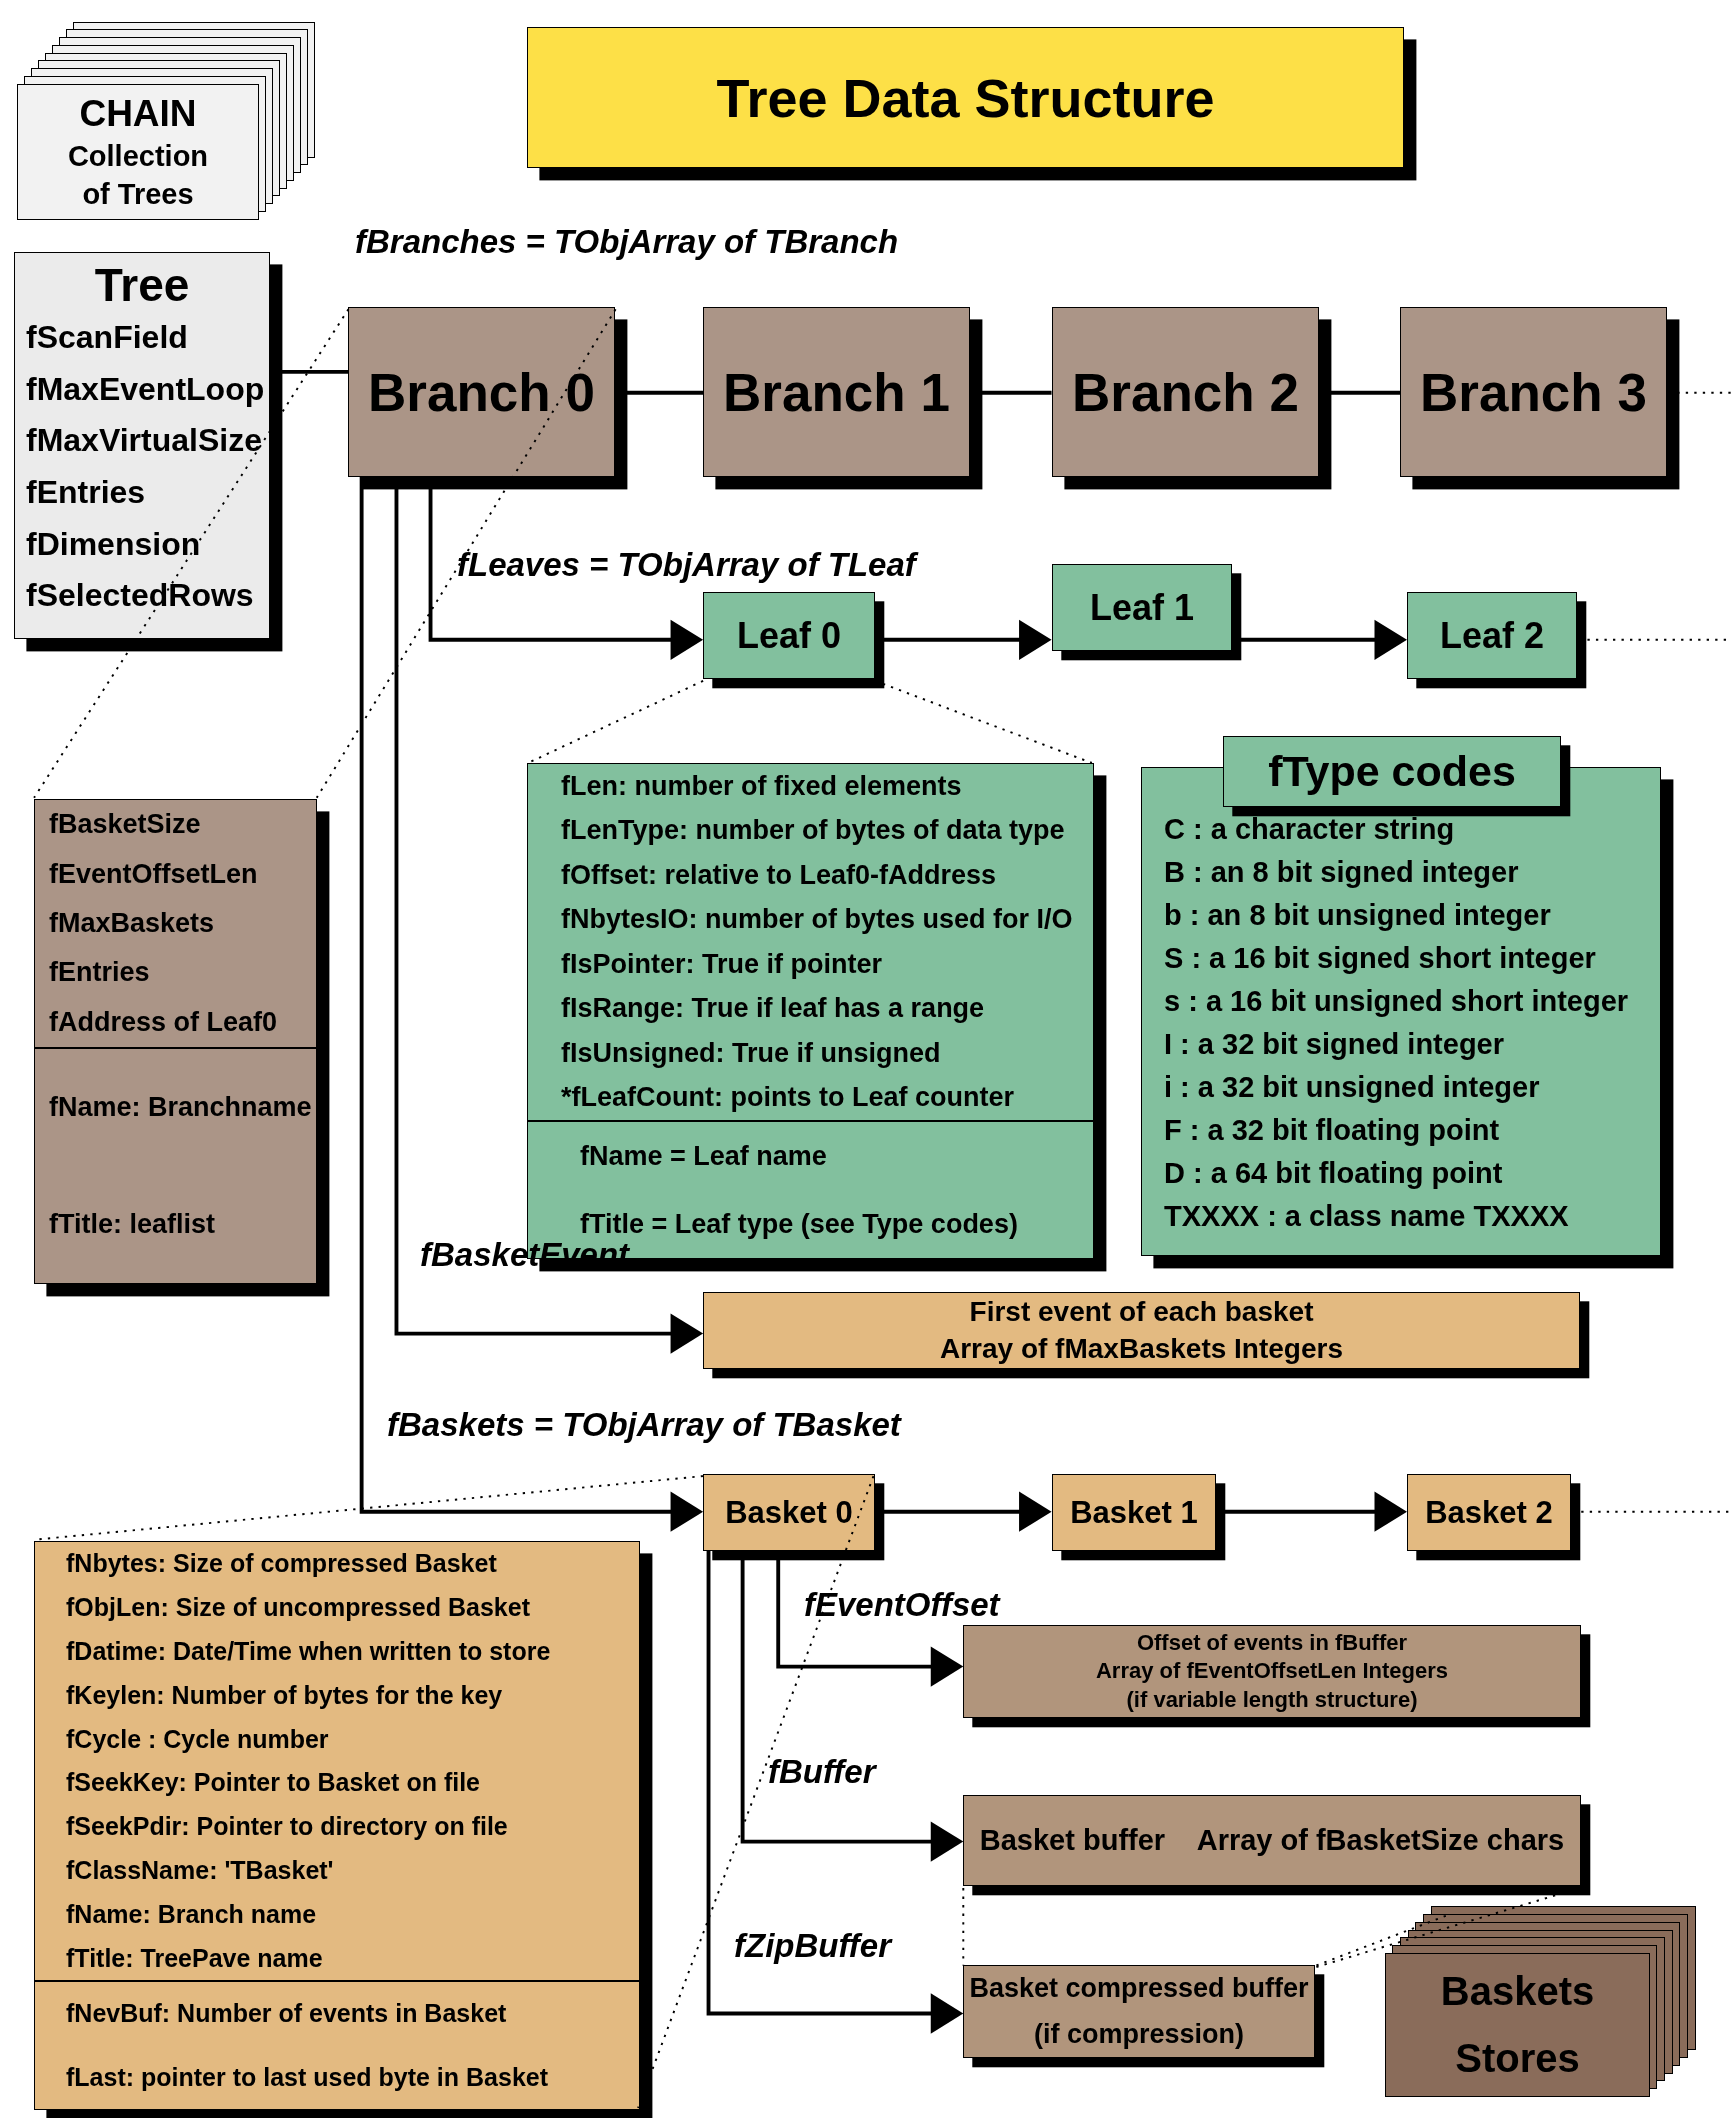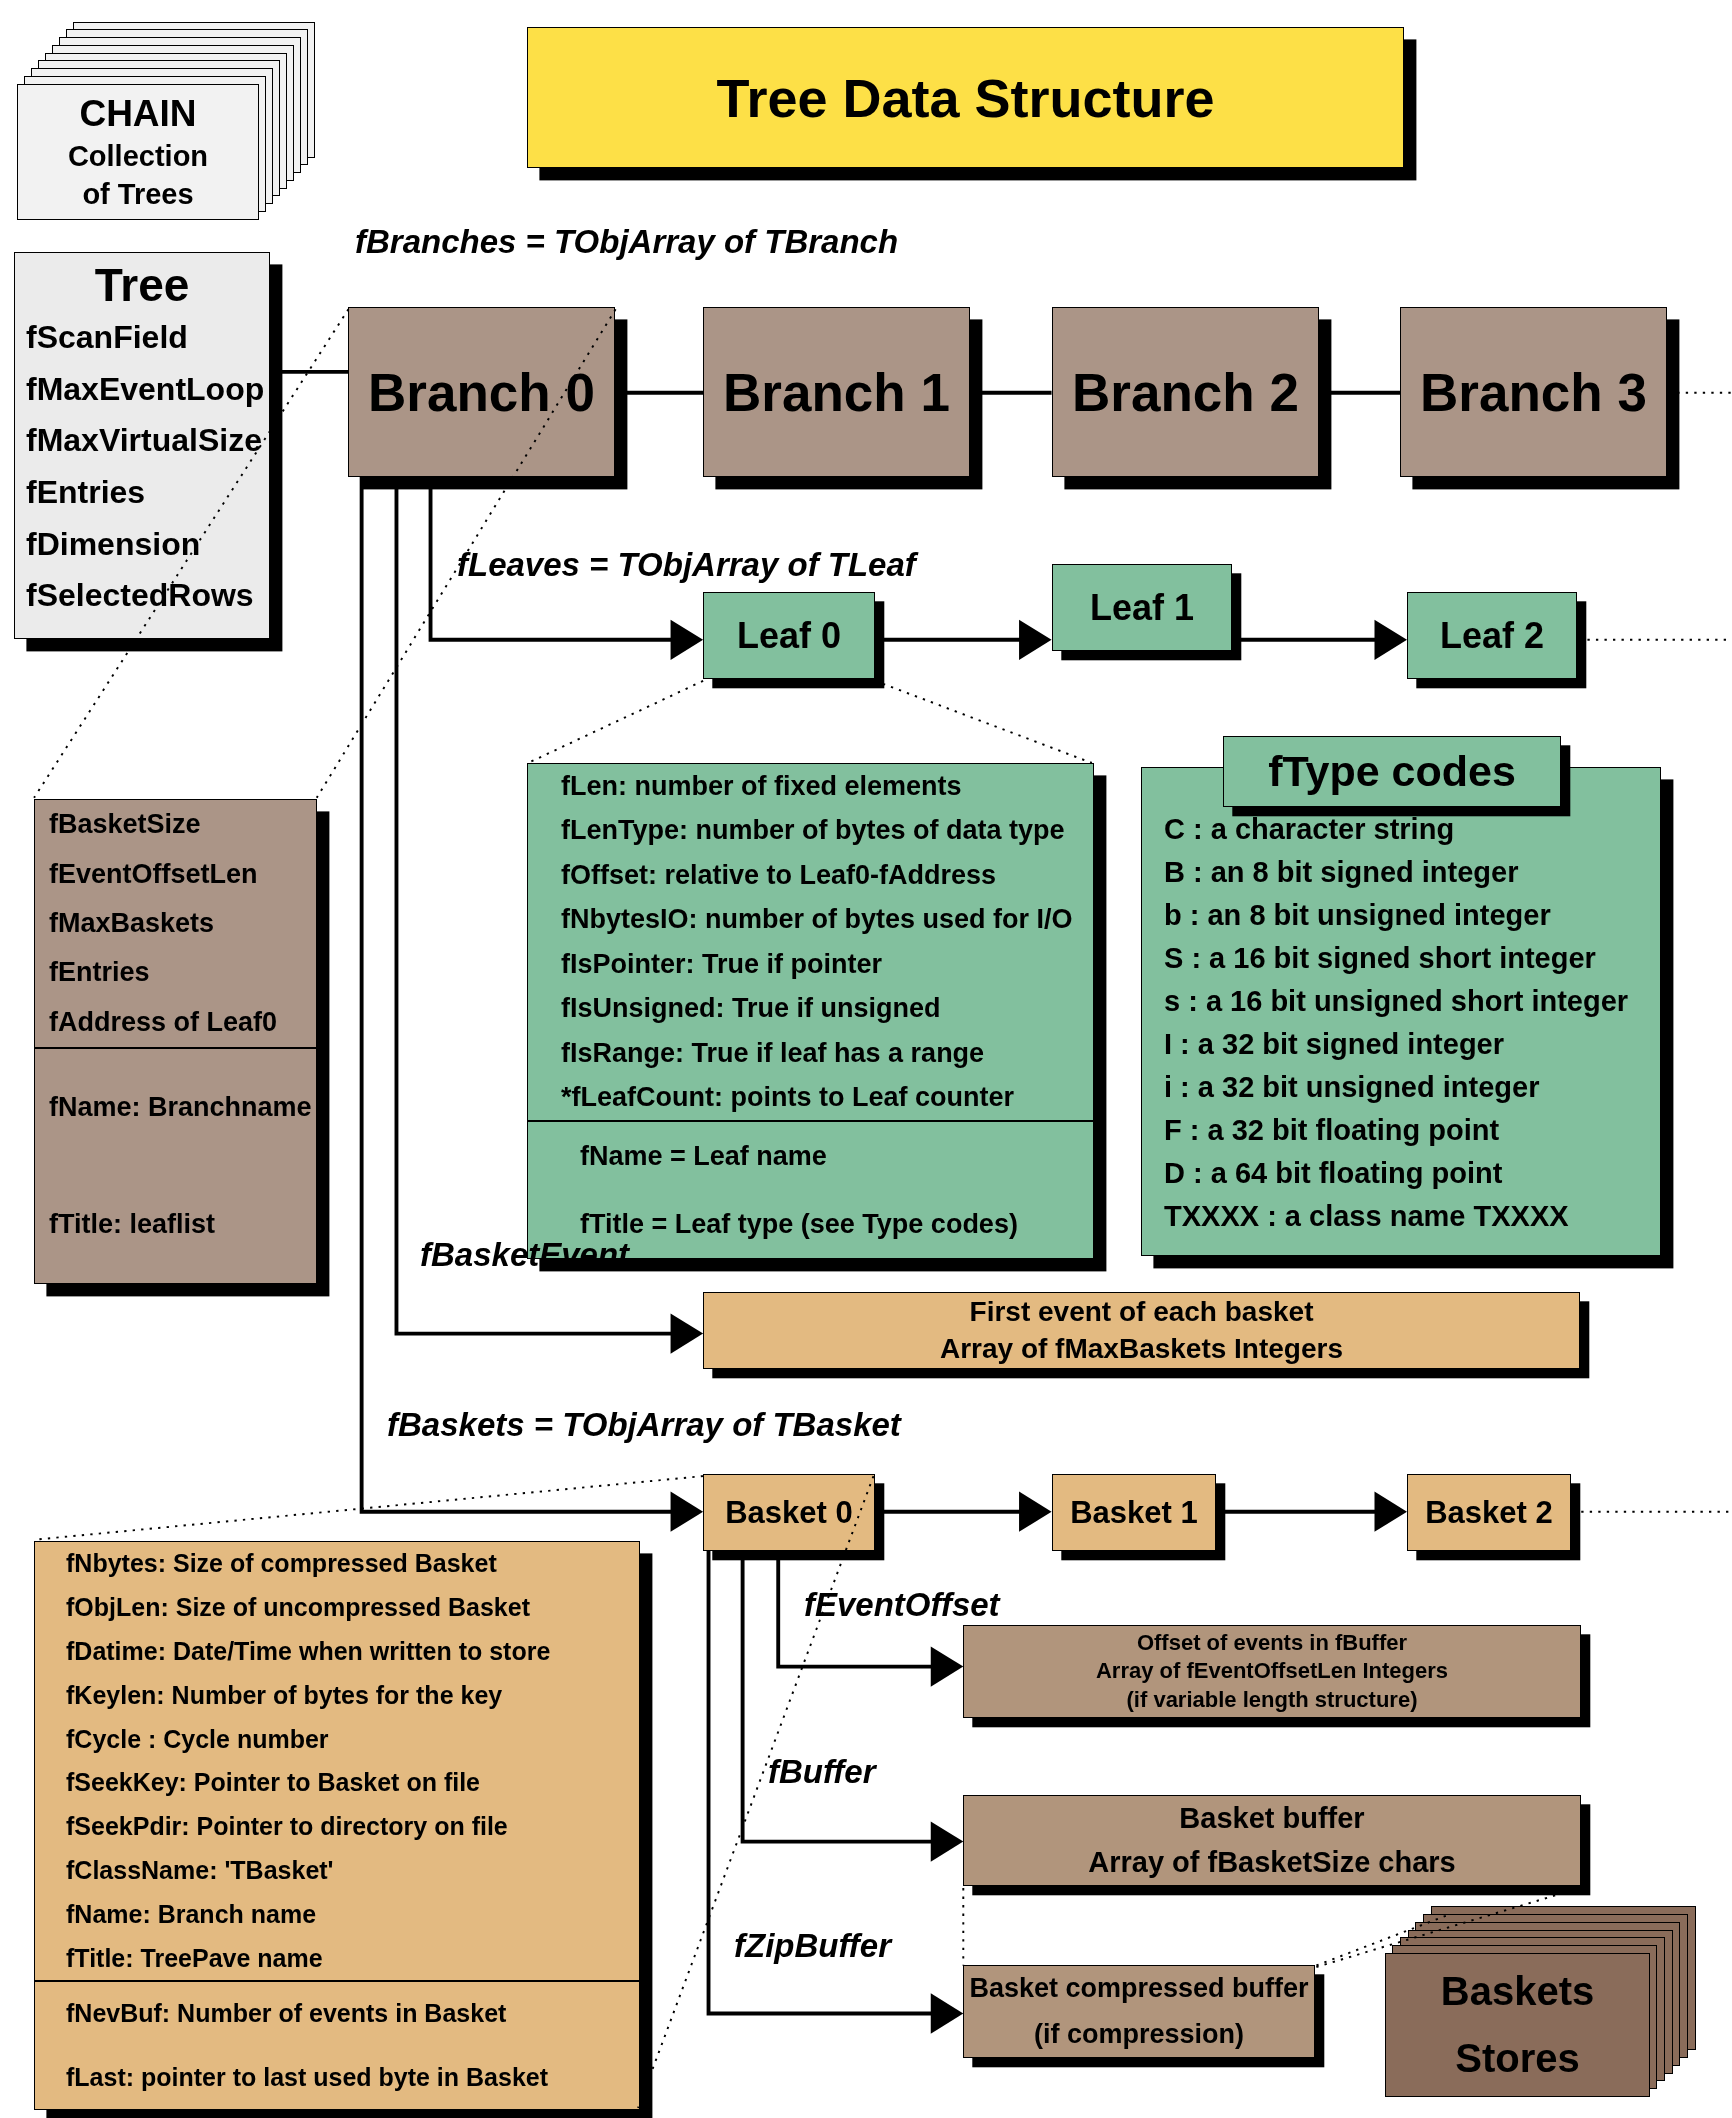--- a/index.html
+++ b/index.html
@@ -143,22 +143,22 @@
       </div>
   </div>
 
   <div class="box sh16 c-green members" style="left:527px; top:763px; width:567px; height:496px;">
     <div class="sect" style="height:356px; padding-left:33px;">
         <div class="mi" style="font-size: 27px;">fLen: number of fixed elements</div>
         <div class="mi" style="font-size: 27px;">fLenType: number of bytes of data type</div>
         <div class="mi" style="font-size: 27px;">fOffset: relative to Leaf0-fAddress</div>
         <div class="mi" style="font-size: 27px;">fNbytesIO: number of bytes used for I/O</div>
         <div class="mi" style="font-size: 27px;">fIsPointer: True if pointer</div>
+        <div class="mi" style="font-size: 27px;">fIsRange: True if leaf has a range</div>
         <div class="mi" style="font-size: 27px;">fIsUnsigned: True if unsigned</div>
-        <div class="mi" style="font-size: 27px;">fIsRange: True if leaf has a range</div>
         <div class="mi" style="font-size: 27px;">*fLeafCount: points to Leaf counter</div>
       </div>
     <div class="divider"></div>
     <div class="sect" style="flex:1; padding-left:52px;">
         <div class="mi" style="font-size: 27px;">fName = Leaf name</div>
         <div class="mi" style="font-size: 27px;">fTitle = Leaf type (see Type codes)</div>
       </div>
   </div>
 
   <div class="box sh16 c-green" style="left:1141px; top:767px; width:520px; height:489px;">
@@ -218,21 +218,21 @@
   </div>
 
   <div class="lbl" style="left:804px; top:1586px;">fEventOffset</div>
   <div class="box sh12 c-brown" style="left:963px; top:1625px; width:618px; height:93px; display:flex; flex-direction:column; justify-content:space-around; align-items:center; padding:3.1px 0;">
     <div class="bold" style="font-size:22px;">Offset of events in fBuffer</div>
     <div class="bold" style="font-size:22px;">Array of fEventOffsetLen Integers</div>
     <div class="bold" style="font-size:22px;">(if variable length structure)</div>
   </div>
 
   <div class="lbl" style="left:768px; top:1753px;">fBuffer</div>
-  <div class="box sh12 c-brown" style="left:963px; top:1795px; width:618px; height:91px; display:flex; flex-direction:column; justify-content:space-around; align-items:center;">
+  <div class="box sh12 c-brown" style="left:963px; top:1795px; width:618px; height:91px; display:flex; justify-content:space-around; align-items:center;">
     <div class="bold" style="font-size:29px;">Basket buffer</div>
     <div class="bold" style="font-size:29px;">Array of fBasketSize chars</div>
   </div>
 
   <div class="lbl" style="left:734px; top:1927px;">fZipBuffer</div>
   <div class="box sh12 c-brown" style="left:963px; top:1965px; width:352px; height:93px; display:flex; flex-direction:column; justify-content:space-around; align-items:center;">
     <div class="bold" style="font-size:27px;">Basket compressed buffer</div>
     <div class="bold" style="font-size:27px;">(if compression)</div>
   </div>
 

